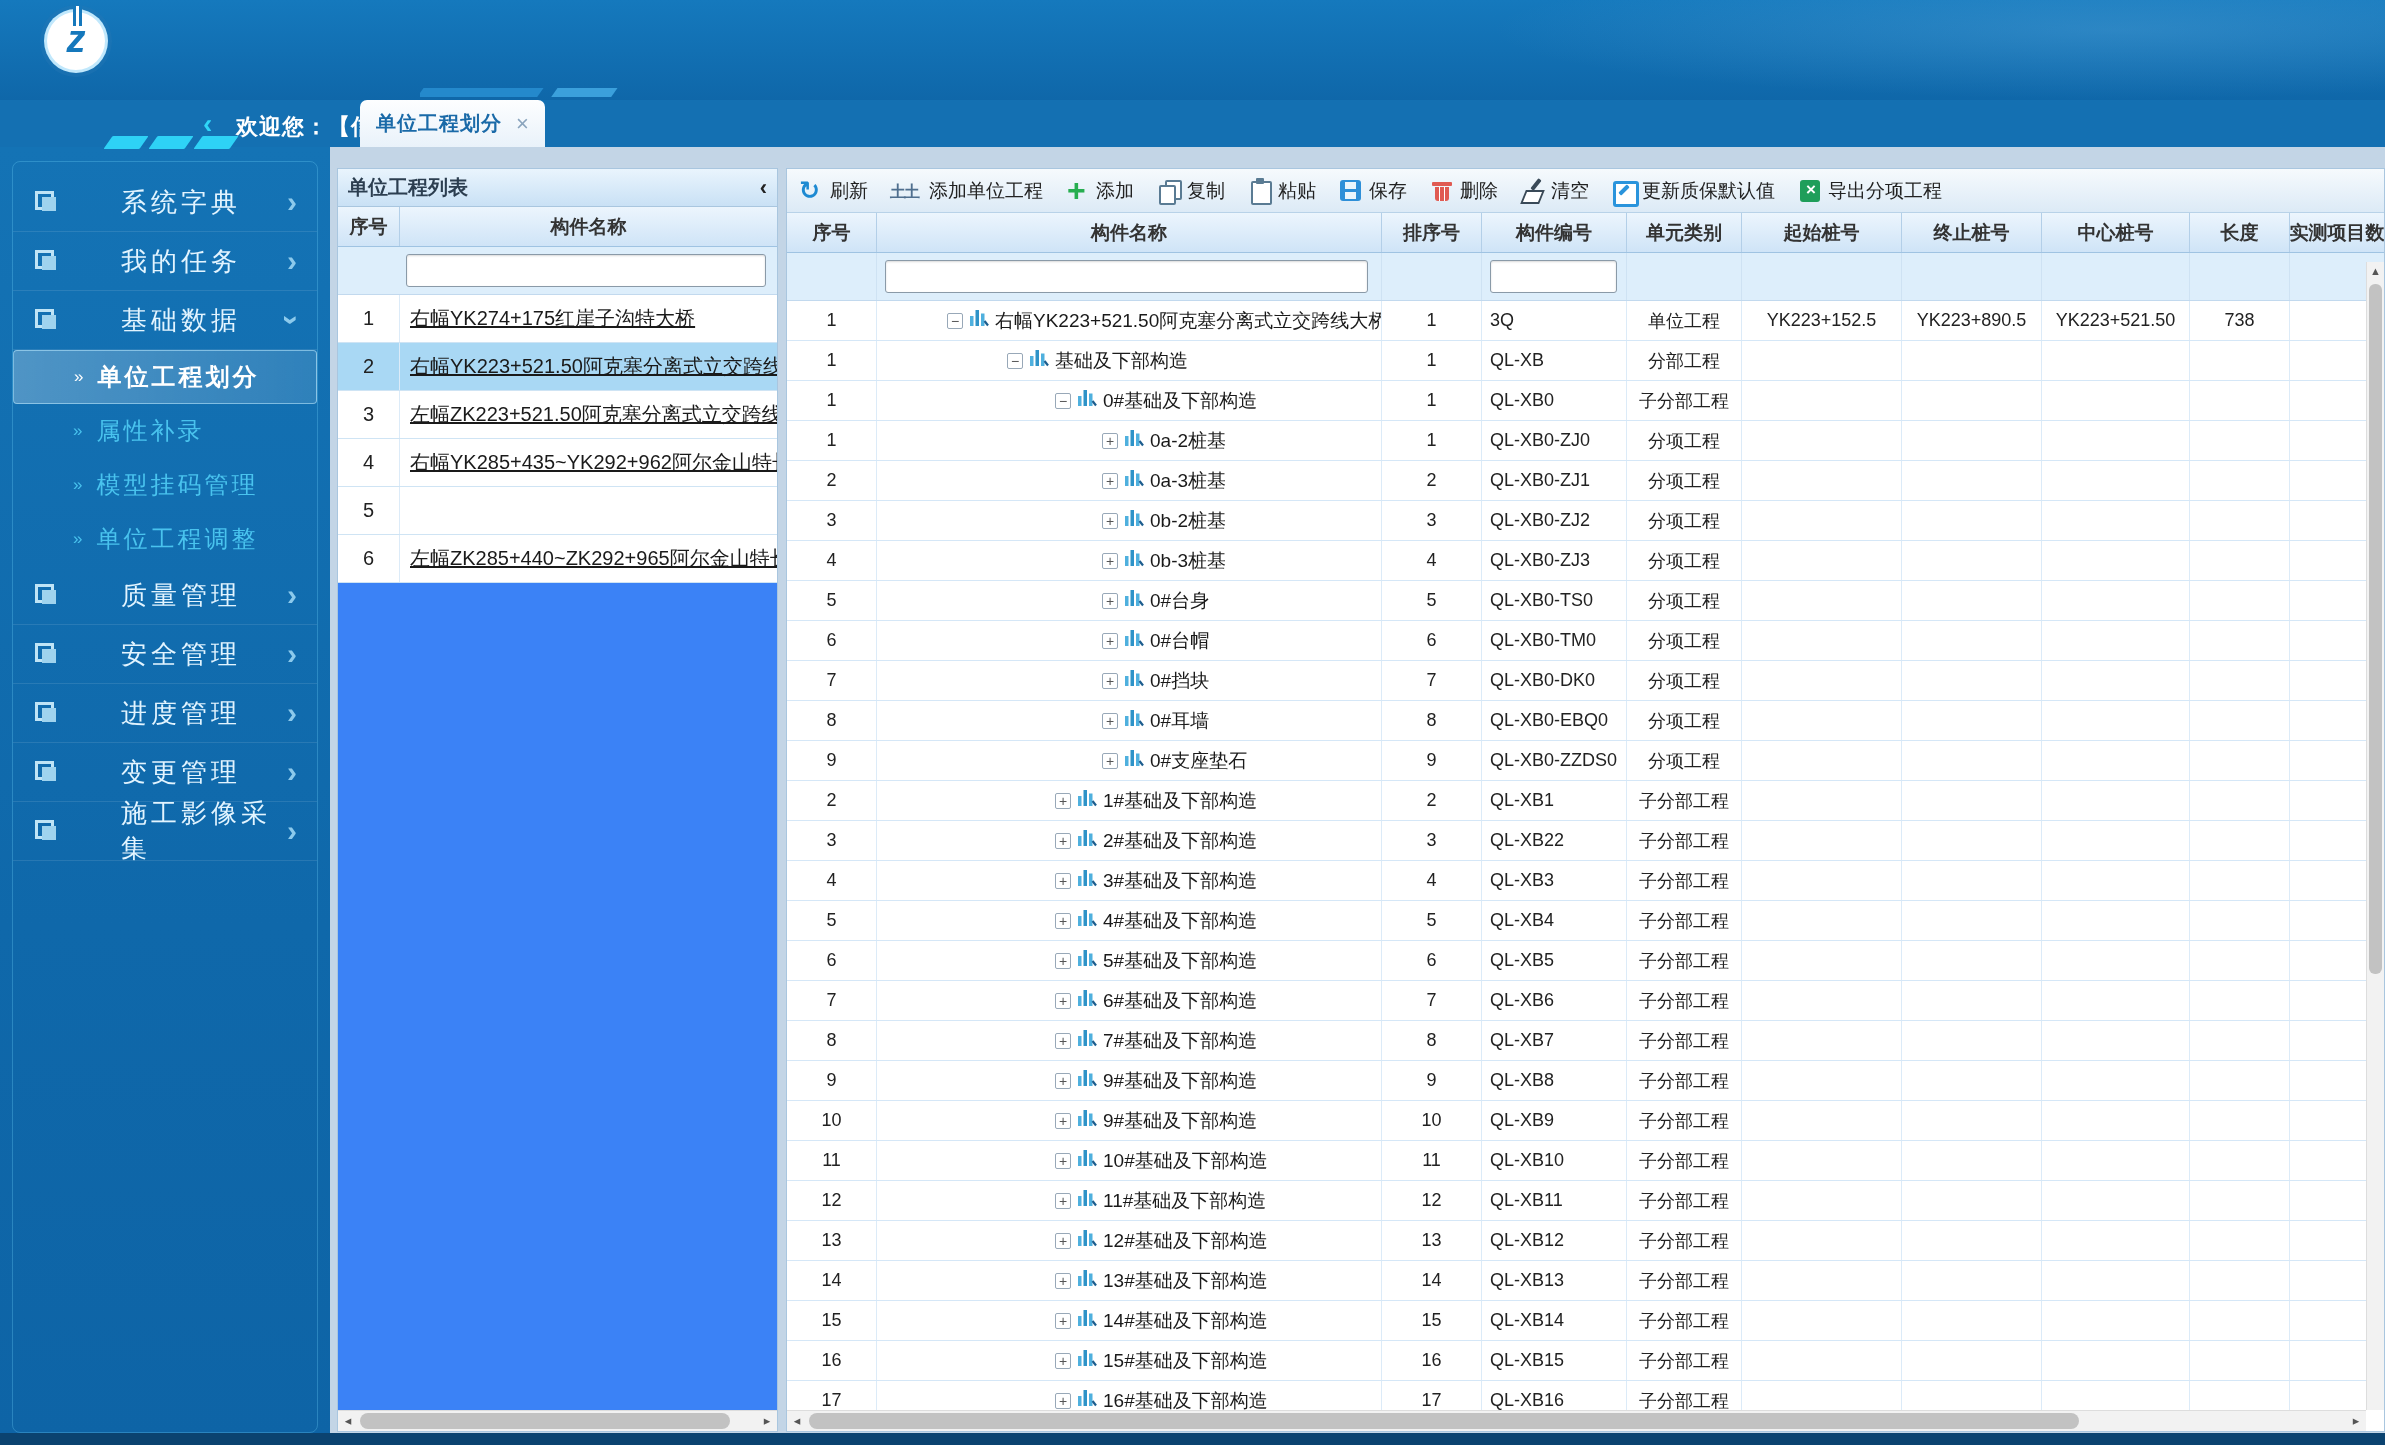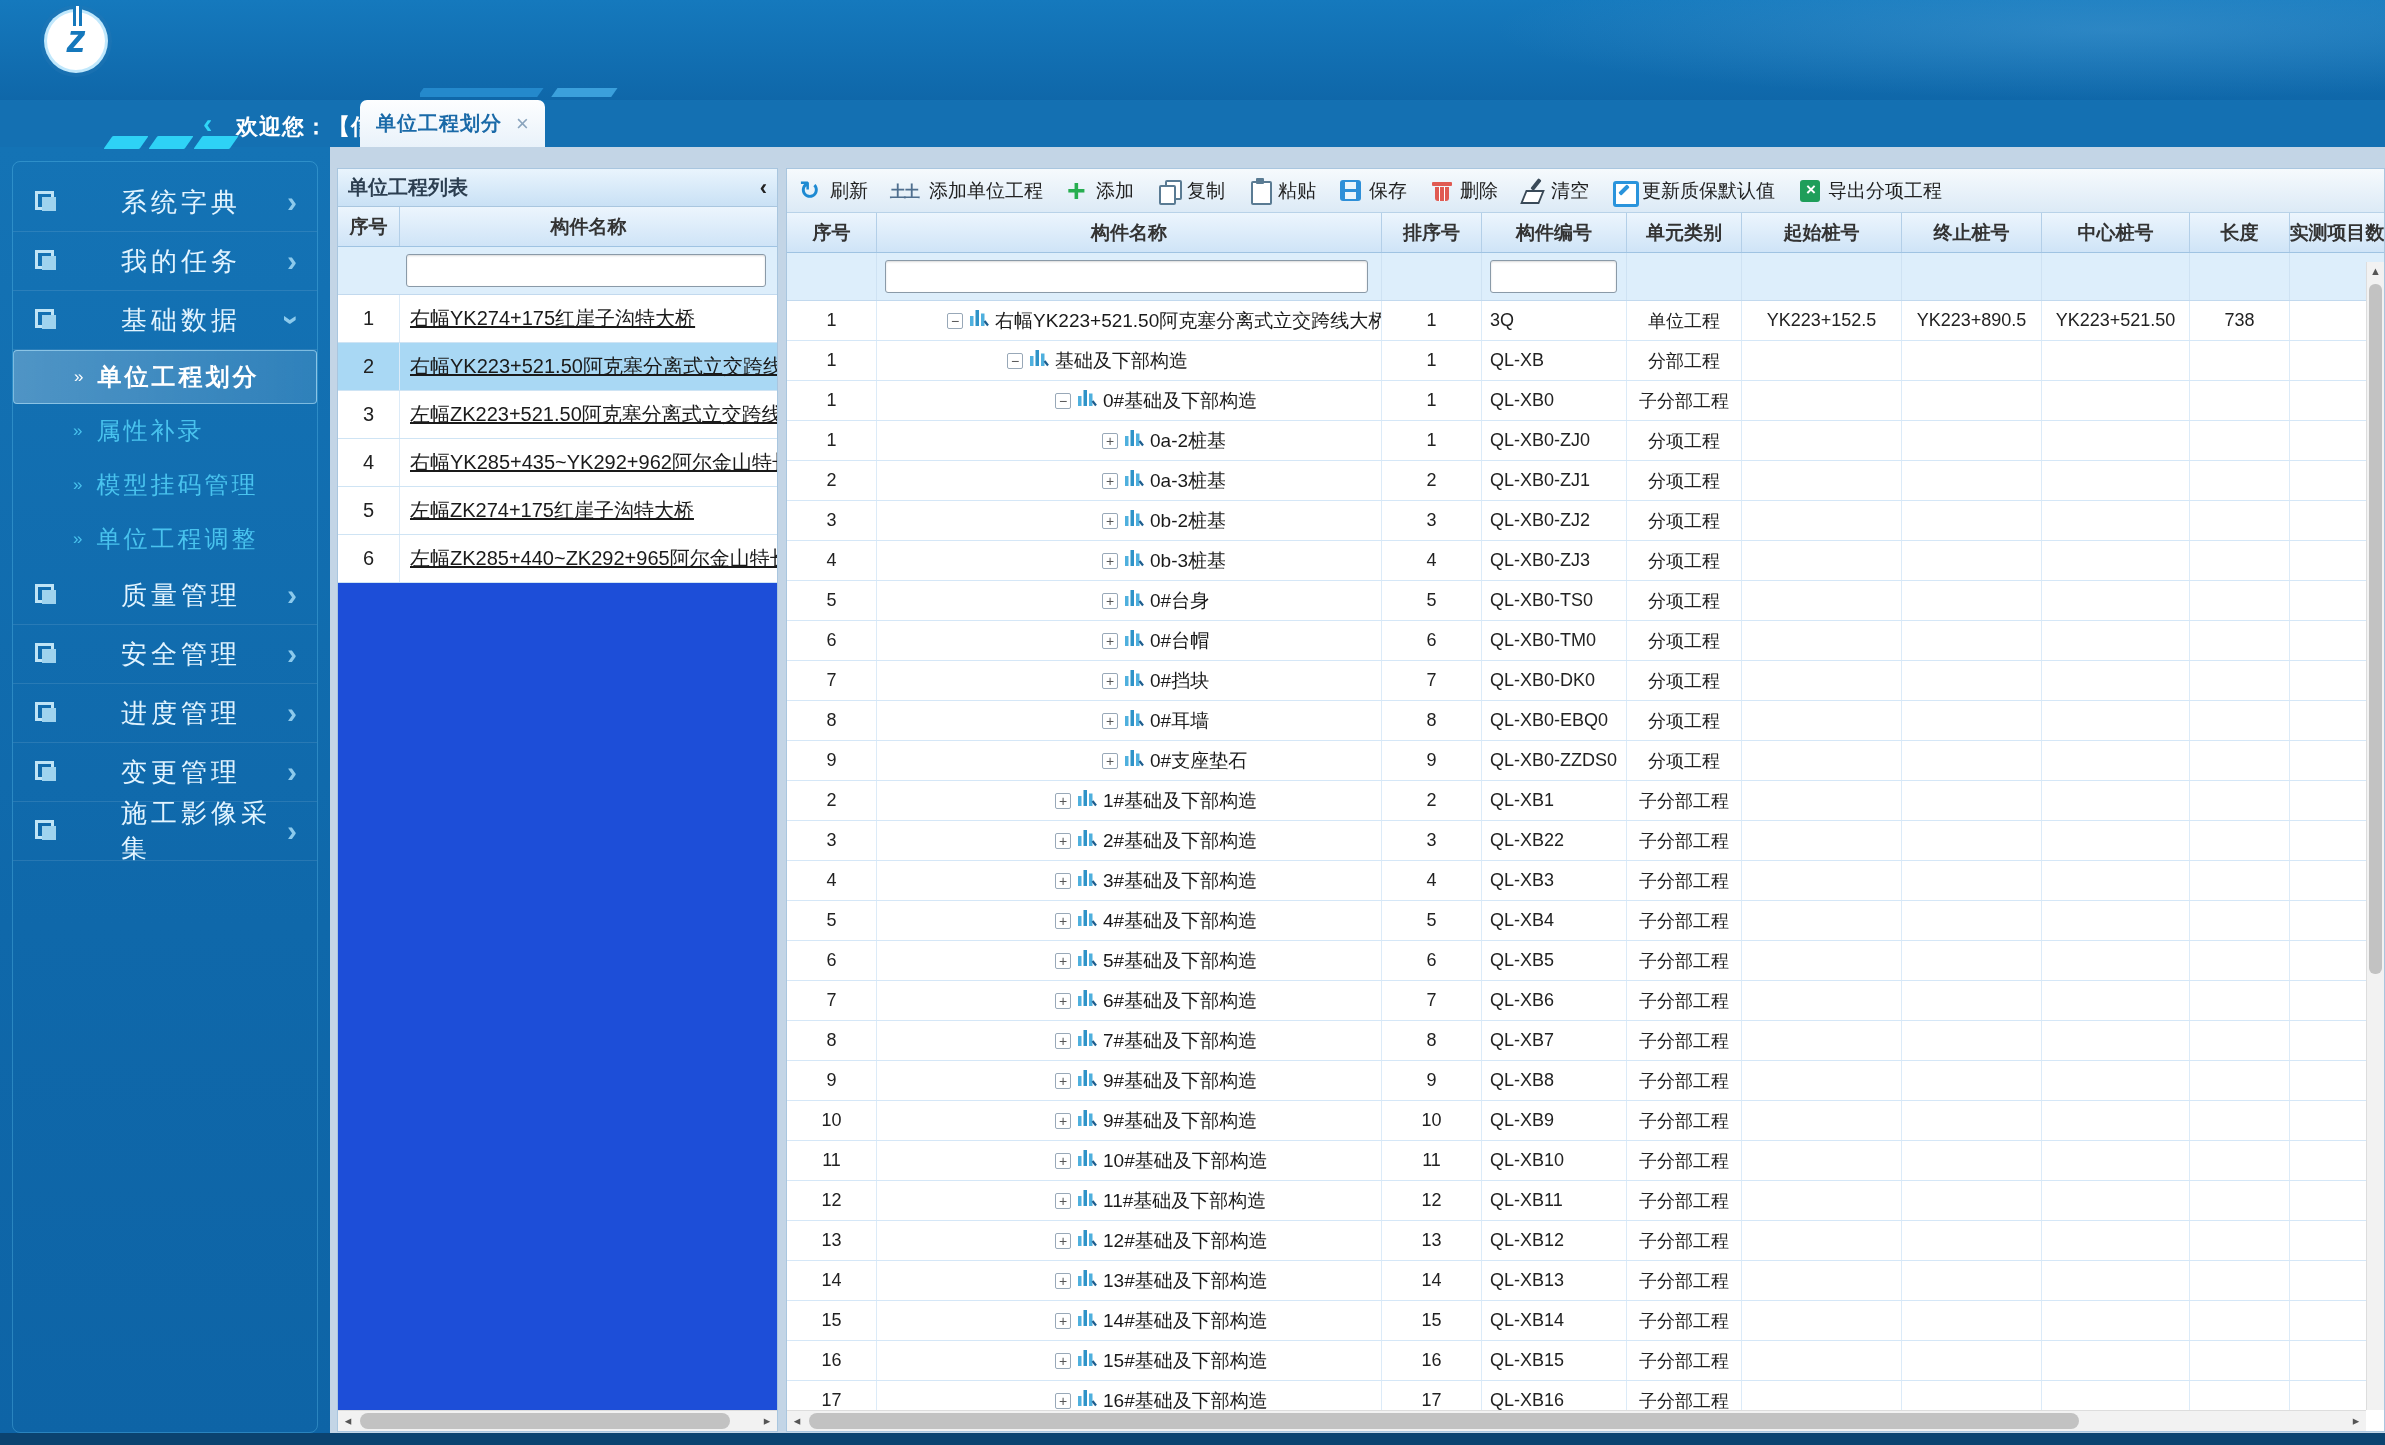--- a/index.html
+++ b/index.html
@@ -54,21 +54,21 @@
   .si { position:relative; height:54px; display:flex; align-items:center; cursor:pointer; }
   .si .sarrow { margin:0 14px 0 60px; font-size:17px; color:#49c3ee; }
   .si .lbl { font-size:24px; letter-spacing:3px; color:#49c3ee; }
   .si.active { background:linear-gradient(90deg,rgba(255,255,255,.26),rgba(255,255,255,.12));
     border:1px solid rgba(190,235,255,.55); border-radius:4px; }
   .si.active .lbl { color:#ffffff; font-weight:bold; }
   .si.active .sarrow { color:#ffffff; }
   input.flt { height:33px; border:1px solid #8a9aa8; border-radius:3px; background:#fff; box-shadow:inset 0 1px 2px rgba(0,0,0,.15); padding:0 6px; font-size:18px; }
 
   
-  #lpanel { position:absolute; left:337px; top:168px; width:441px; height:1264px; background:#1d4ed8;
+  #lpanel { position:absolute; left:337px; top:168px; width:441px; height:1264px; background:#3b82f6;
     border:1px solid #a9c6df; overflow:hidden; }
   .ptitle { height:38px; background:linear-gradient(180deg,#e9f4fd 0%,#c9e1f5 100%);
     border-bottom:1px solid #a9c6df; display:flex; align-items:center; padding:0 10px; }
   .ptitle .pt { font-size:20px; font-weight:bold; color:#2c3e50; flex:1; }
   .ptitle .pc { font-size:22px; color:#222; font-weight:bold; cursor:pointer; line-height:14px; }
   .lhead { height:40px; background:linear-gradient(180deg,#ecf5fd 0%,#cfe4f7 100%); border-bottom:1px solid #9fc3e2; display:flex; }
   .lhead .h1 { width:62px; border-right:1px solid #b3cfe8; display:flex; align-items:center; justify-content:center; font-size:19px; font-weight:bold; color:#333; }
   .lhead .h2 { flex:1; display:flex; align-items:center; justify-content:center; font-size:19px; font-weight:bold; color:#333; }
   .lfilter { height:48px; background:#ddeefb; border-bottom:1px solid #c2d9ee; display:flex; align-items:center; }
   .lfilter .f1 { width:62px; }
@@ -242,21 +242,20 @@
       <div class="lrow">
         <div class="c1">3</div>
         <div class="c2">左幅ZK223+521.50阿克塞分离式立交跨线大桥</div>
       </div>
       <div class="lrow">
         <div class="c1">4</div>
         <div class="c2">右幅YK285+435~YK292+962阿尔金山特长隧道</div>
       </div>
       <div class="lrow">
         <div class="c1">5</div>
-        <div class="c2">左幅ZK274+175红崖子沟特大桥</div>
       </div>
       <div class="lrow">
         <div class="c1">6</div>
         <div class="c2">左幅ZK285+440~ZK292+965阿尔金山特长隧道</div>
       </div>
     </div>
   <div class="hscroll" style="width:439px;">
     <span class="arr" style="left:0;">◂</span>
     <span class="thumb" style="left:22px; width:370px;"></span>
     <span class="arr" style="right:0;">▸</span>

